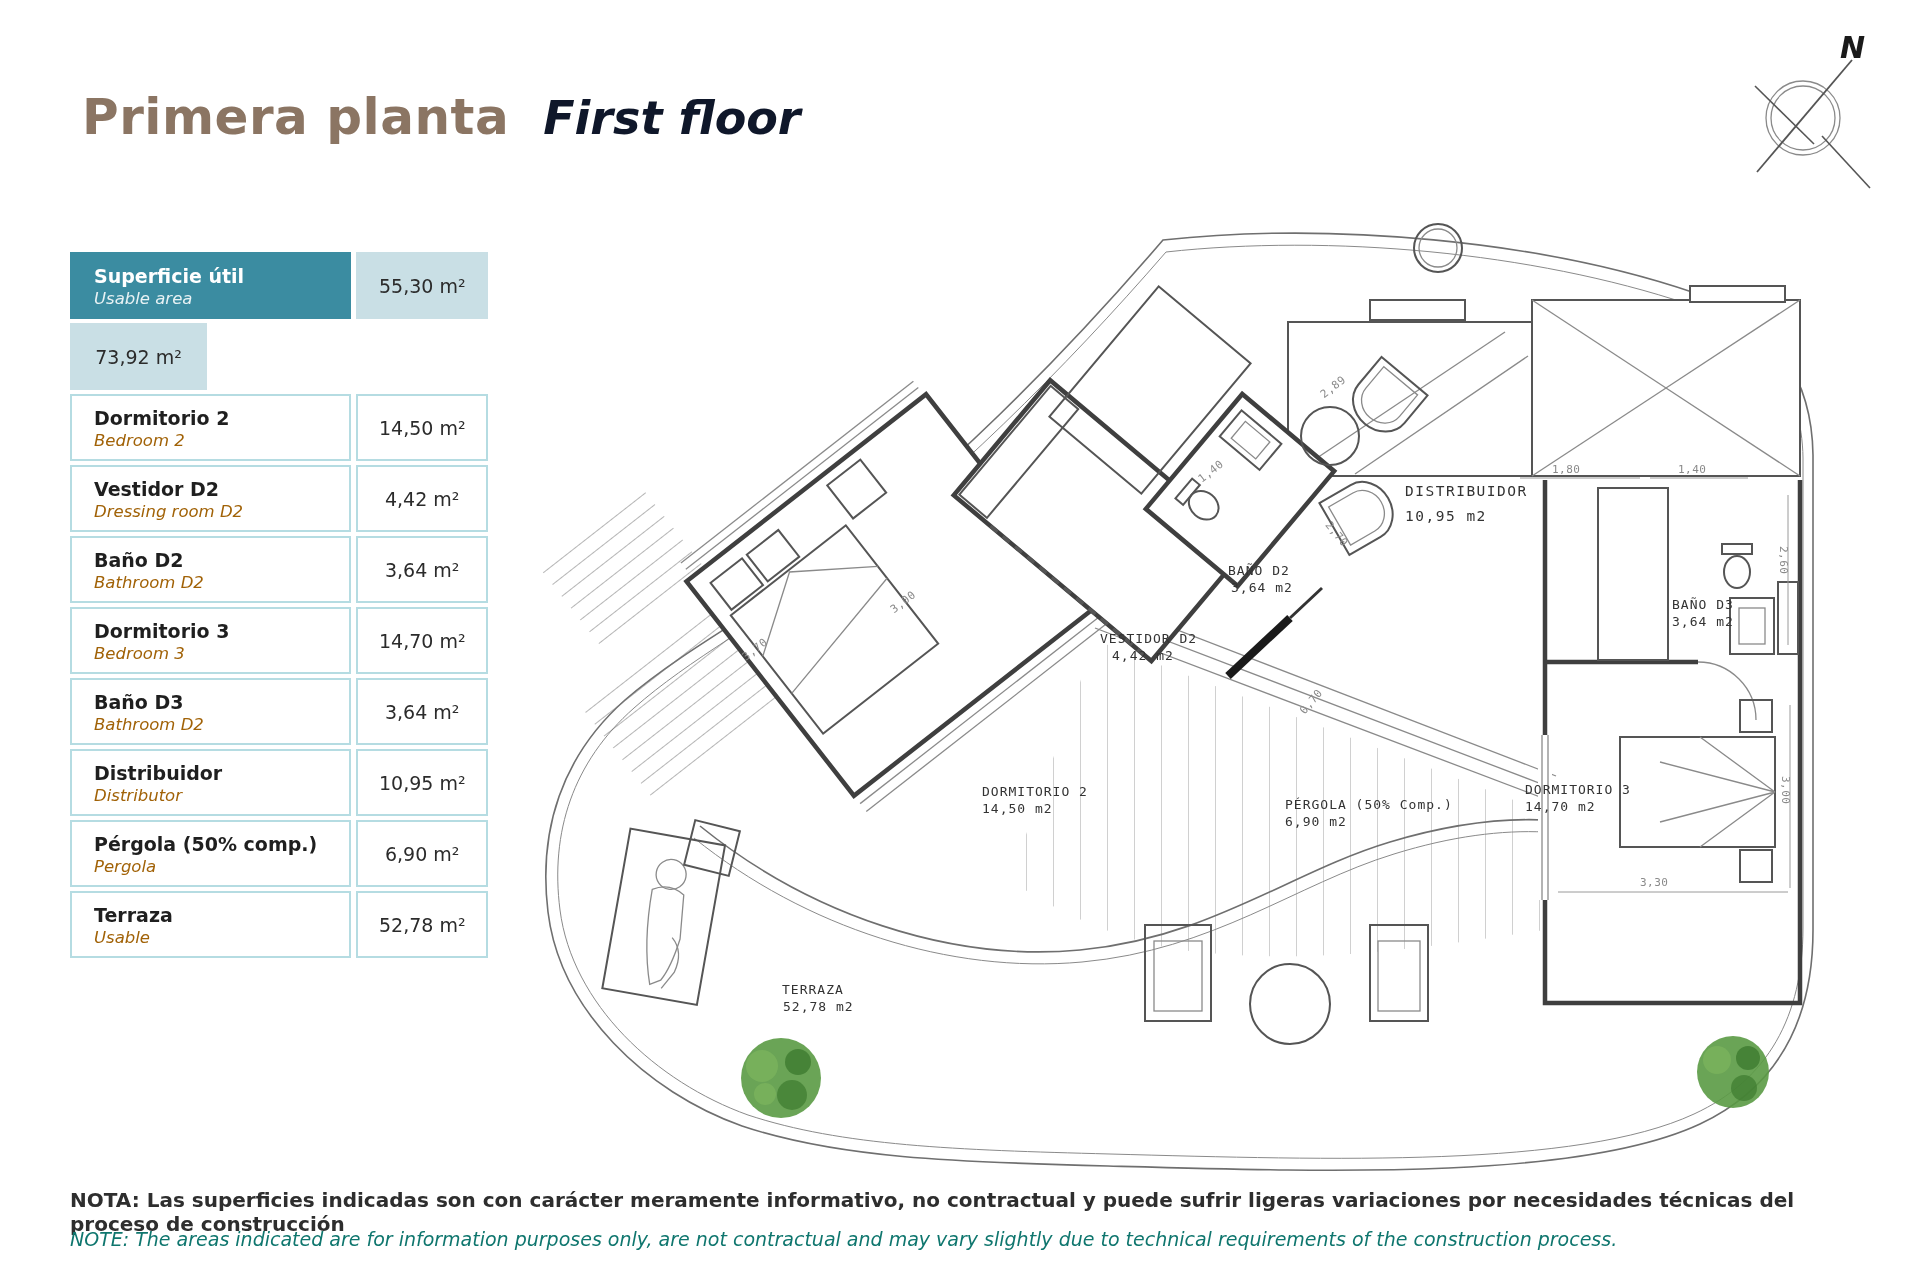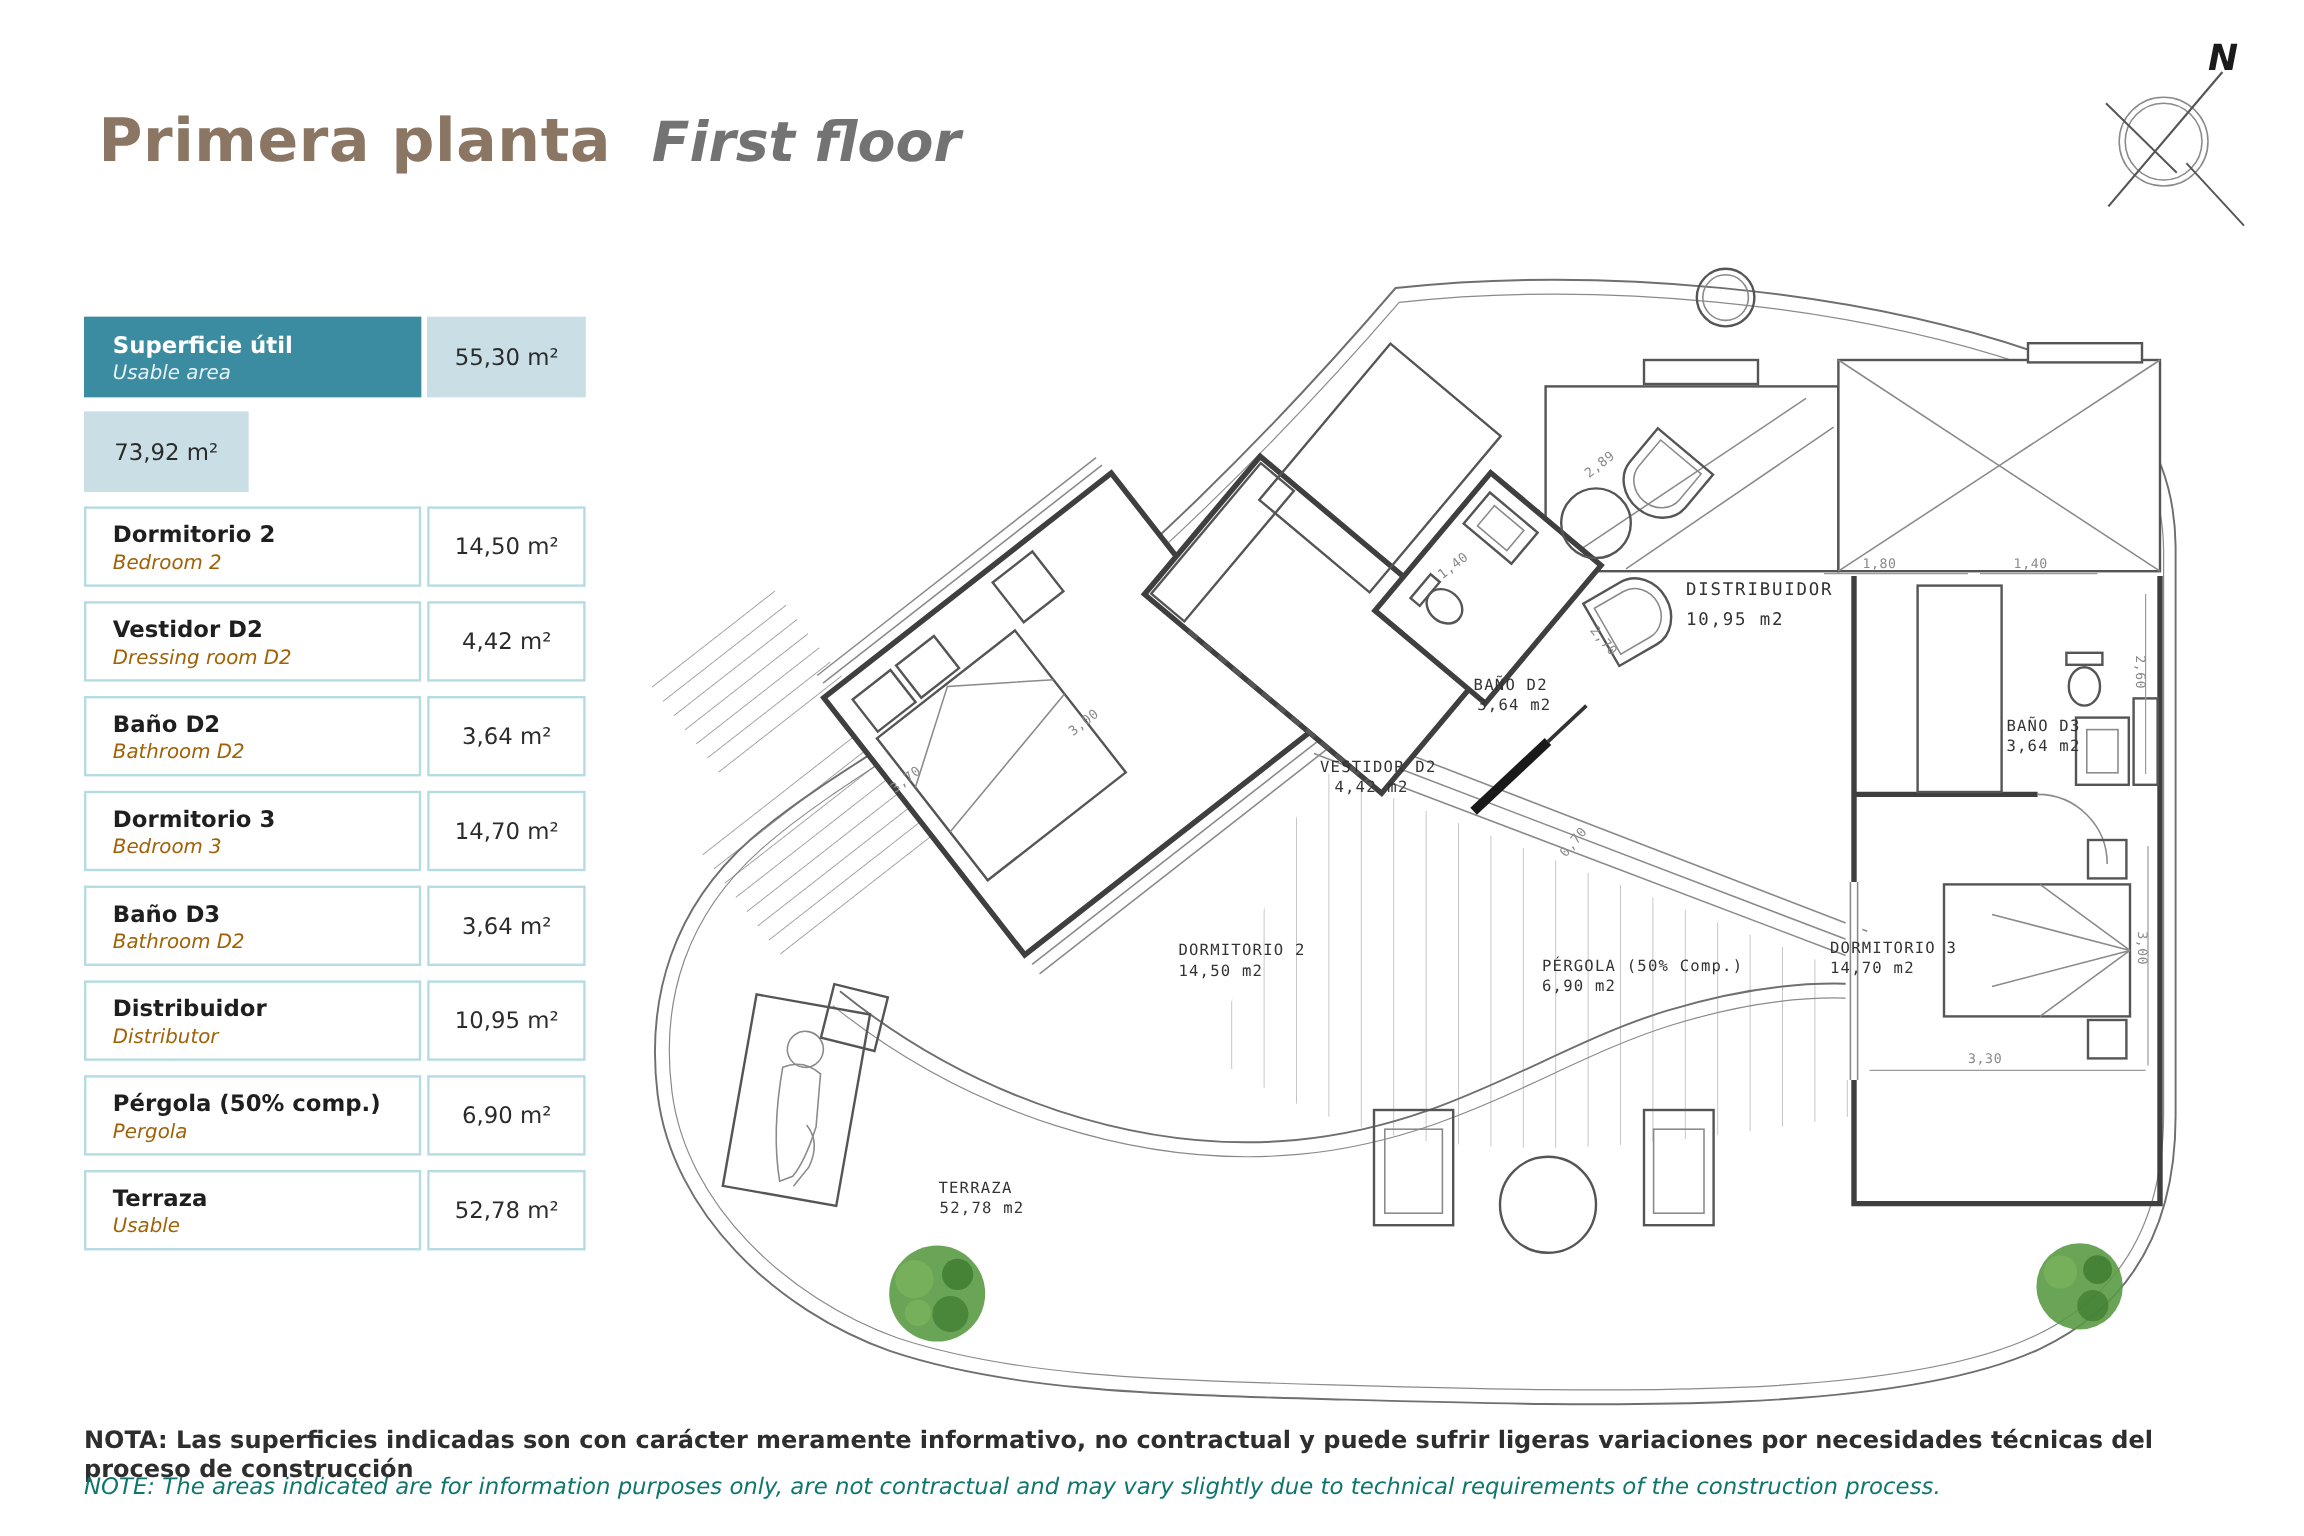--- a/index.html
+++ b/index.html
@@ -2,25 +2,25 @@
 <html><head>
 <meta charset="utf-8">
 <style>
   html,body{margin:0;padding:0;background:#ffffff;}
   body{width:1920px;height:1280px;position:relative;overflow:hidden;
        font-family:"DejaVu Sans","Liberation Sans",sans-serif;}
 
   
   .header{position:absolute;left:70px;top:88px;display:flex;align-items:baseline;gap:34px;}
   .title-es{font-size:50px;font-weight:600;color:#8b7563;letter-spacing:.5px;margin-left:12px;}
-  .title-en{font-size:46px;font-weight:700;font-style:italic;color:#737373;}
+  .title-en{font-size:46px;font-weight:700;font-style:italic;color:#0f172a;}
 
   
   .area-table{position:absolute;left:70px;top:252px;width:418px;}
-  .row{display:flex;gap:5px;margin-bottom:4px;margin-top:12px;}
+  .row{display:flex;gap:5px;margin-bottom:4px;}
   .cell{box-sizing:border-box;}
   .cell.name{width:292px;min-height:67px;background:#ffffff;border:2px solid #b5dce2;
              padding:9px 10px 6px 22px;display:flex;flex-direction:column;justify-content:center;}
   .cell.val{width:137px;min-height:67px;background:#ffffff;border:2px solid #b5dce2;
             display:flex;align-items:center;justify-content:center;
             font-size:19px;color:#2b2b2b;}
   .row.hl .cell.name{background:#3b8ca1;border-color:#3b8ca1;}
   .row.hl .cell.name .es{color:#ffffff;}
   .row.hl .cell.name .en{color:#e8f2f4;}
   .row.hl .cell.val{background:#c9dfe5;border-color:#c9dfe5;}

